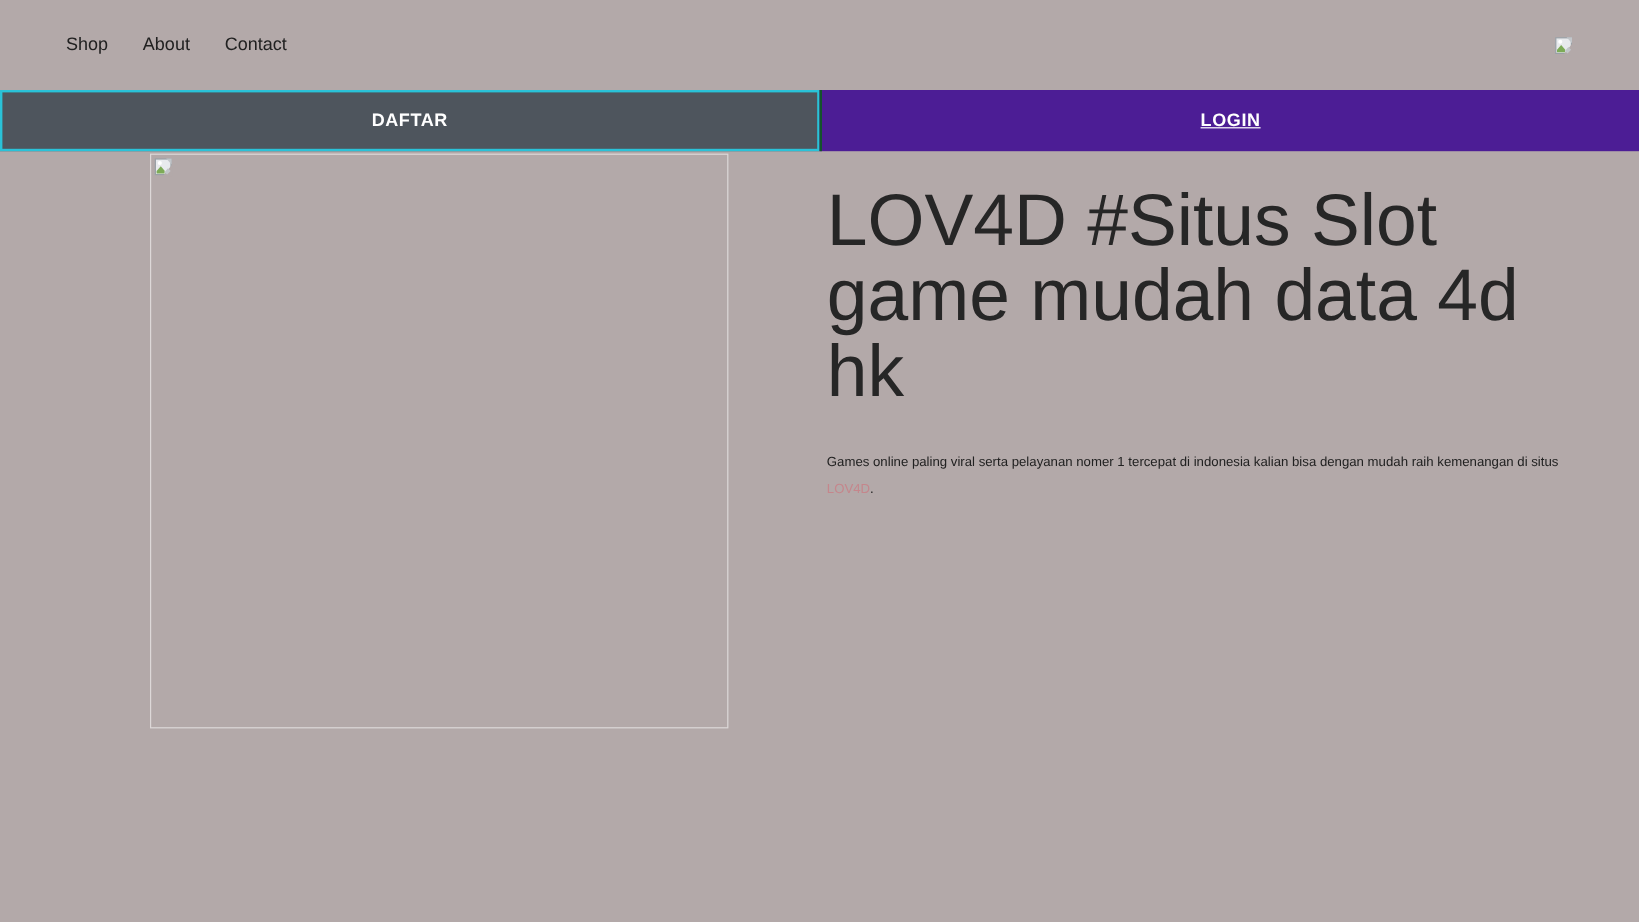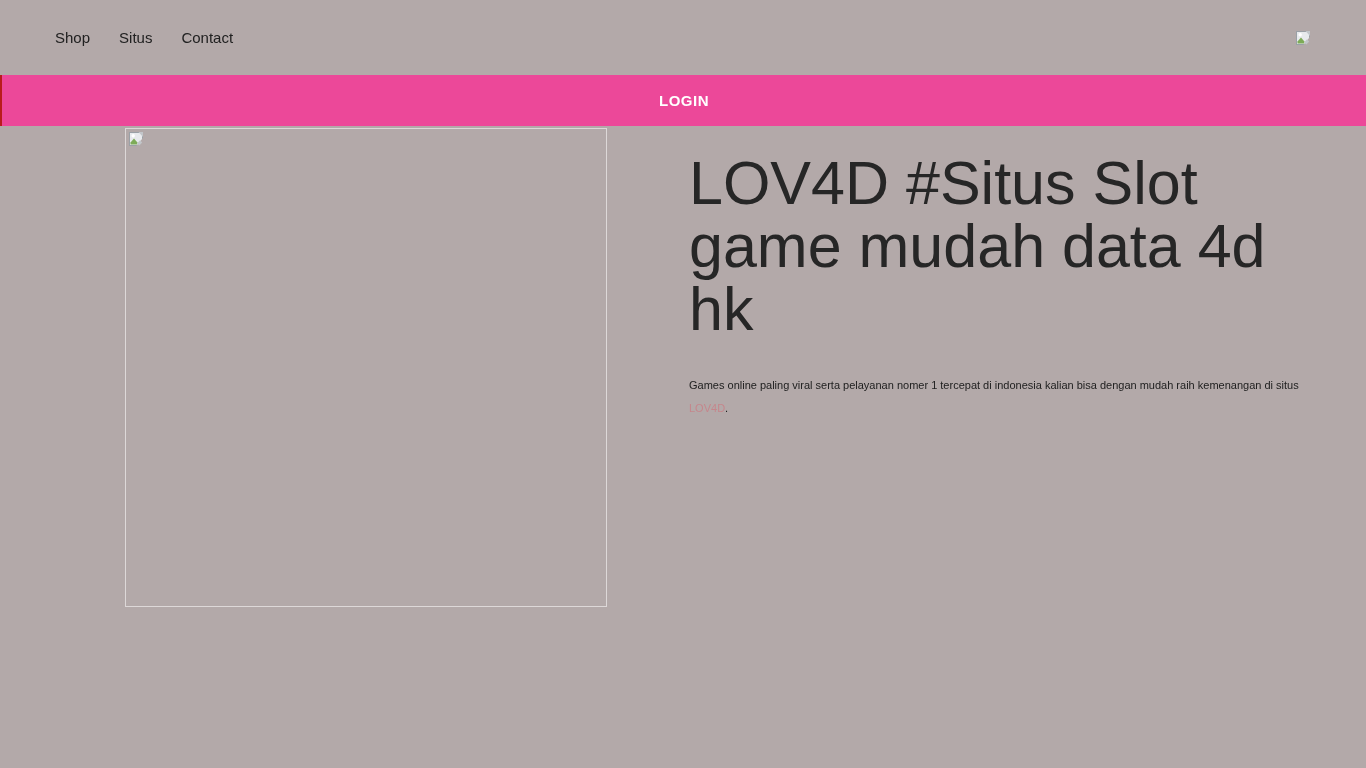--- a/index.html
+++ b/index.html
@@ -65,22 +65,23 @@
     font-weight: 700;
     letter-spacing: 0.5px;
     cursor: pointer;
     user-select: none;
   }
   .btn-daftar {
     background: #4e555d;
     border: 2px solid #2ac2d8;
   }
   .btn-login {
-    background: #ec4899;
-    border-left: 2px solid #b91c1c;
+    background: #4c1d95;
+    border-left: 2px solid #14532d;
+    text-decoration: underline;
   }
 
   
   .main {
     display: flex;
     align-items: flex-start;
   }
   .col-left {
     width: 683px;
     flex: 0 0 683px;
@@ -123,38 +124,39 @@
     text-decoration: none;
     cursor: pointer;
   }
 </style>
 </head>
 <body>
 
 <div class="header">
   <div class="nav-left">
     <span class="nav-link">Shop</span>
-    <span class="nav-link">Situs</span>
+    <span class="nav-link">About</span>
     <span class="nav-link">Contact</span>
   </div>
 
   <div class="logo-slot">
     <svg class="broken-img-icon" viewBox="0 0 16 16" aria-hidden="true">
       <rect x="1.5" y="1.5" width="13" height="13" fill="#e8eaed" stroke="#9aa0a6" stroke-width="1"></rect>
       <polygon points="16,5.5 7.5,16 16,16" fill="#b3a9a9"></polygon>
       <polygon points="10.5,1 15,1 15,6" fill="#c2c6ca"></polygon>
       <polygon points="2.5,11.5 6,7.5 9.2,11.2 9.2,13.5 2.5,13.5" fill="#7dab57"></polygon>
       <circle cx="5.2" cy="4.8" r="1.7" fill="#ffffff"></circle>
       <polygon points="9,12.5 12,9.2 14.2,11.4 11.3,14.5" fill="#c2c6ca"></polygon>
     </svg>
   </div>
 
 </div>
 
 <div class="cta-row">
+  <div class="btn btn-daftar">DAFTAR</div>
   <div class="btn btn-login">LOGIN</div>
 </div>
 
 <div class="main">
 
   <div class="col-left">
     <div class="hero-placeholder">
       <svg class="broken-img-icon" viewBox="0 0 16 16" aria-hidden="true">
         <rect x="1.5" y="1.5" width="13" height="13" fill="#e8eaed" stroke="#9aa0a6" stroke-width="1"></rect>
         <polygon points="16,5.5 7.5,16 16,16" fill="#b3a9a9"></polygon>

